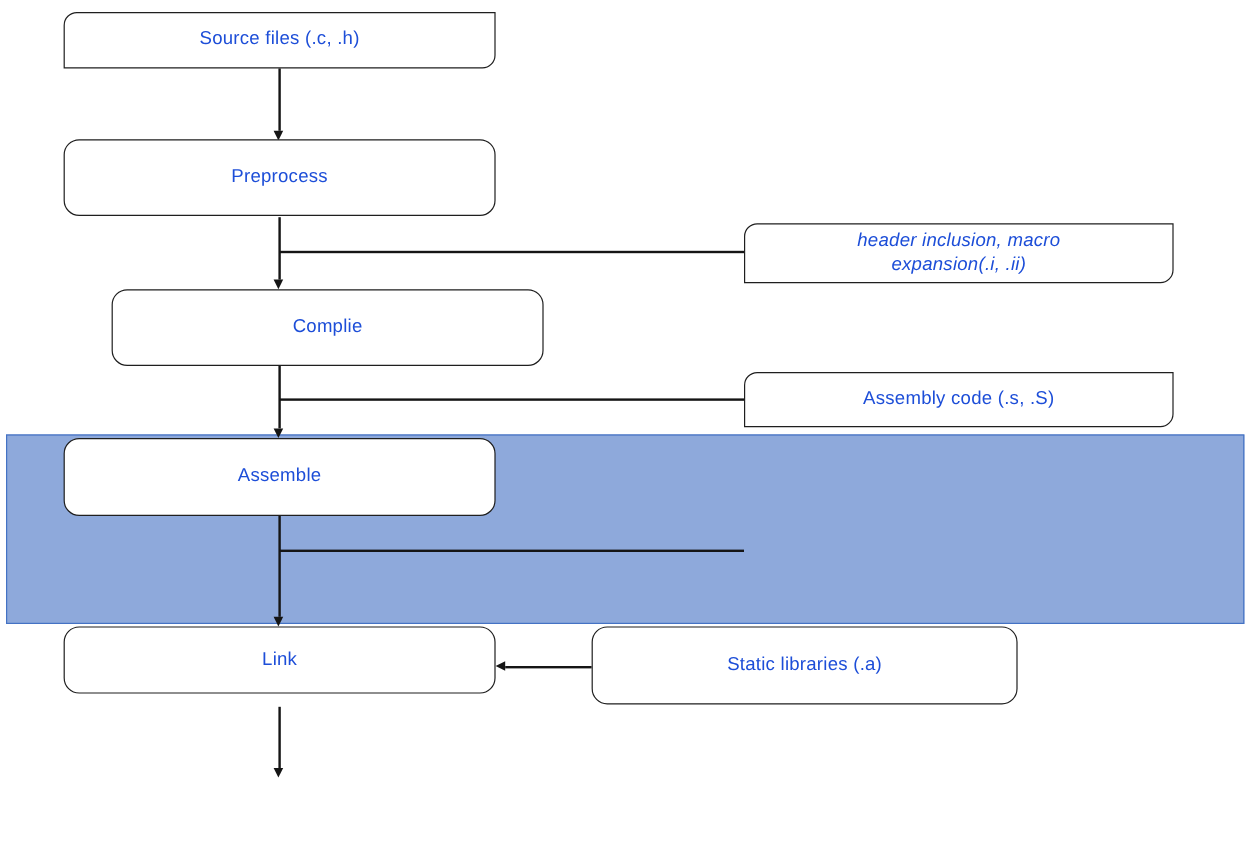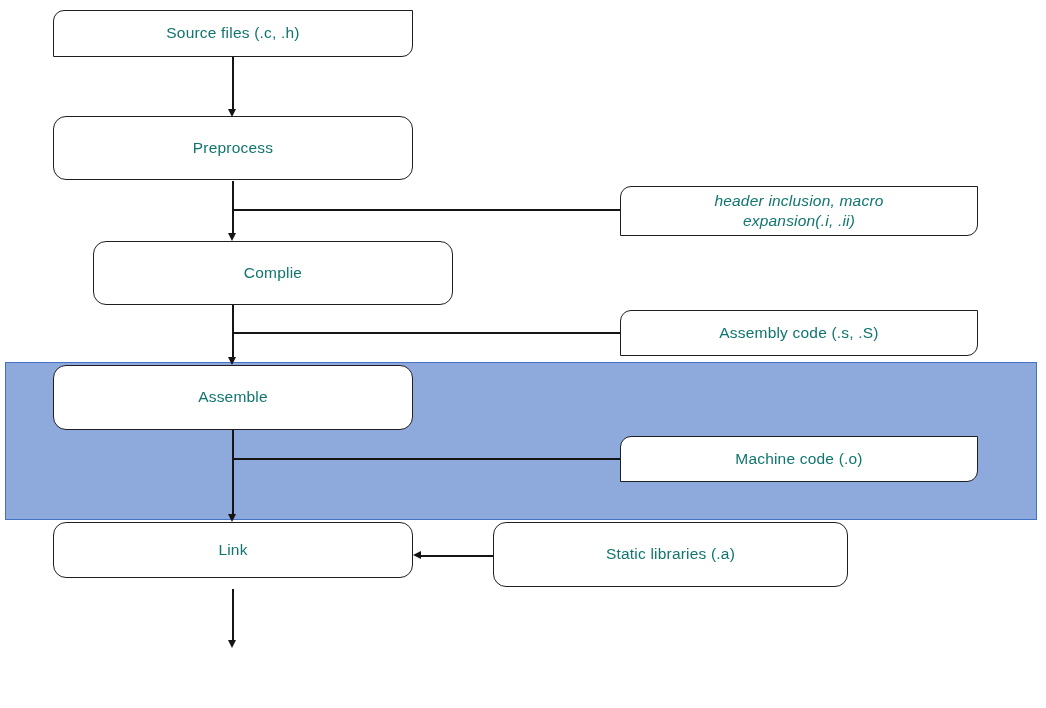--- a/index.html
+++ b/index.html
@@ -22,21 +22,21 @@
   .box {
     position: absolute;
     background: #ffffff;
     border: 1.5px solid #1f1f1f;
     box-sizing: border-box;
     display: flex;
     align-items: center;
     justify-content: center;
     text-align: center;
     font-size: 15.5px;
-    color: #0f766e;
+    color: #1d4ed8;
     letter-spacing: 0.2px;
     z-index: 2;
   }
   .round { border-radius: 13px; }
   .diag  { border-radius: 11px 0 11px 0; }
   .lbl   { white-space: pre-line; line-height: 1.3; }
   .line  { position: absolute; background: #151515; z-index: 1; }
   .vline { width: 1.5px; }
   .hline { height: 1.5px; }
   .ah    { position: absolute; width: 0; height: 0; z-index: 1; }
@@ -98,23 +98,20 @@
   </div>
 
   <div class="box round" style="left:53px; top:365px; width:360px; height:65px;">
     <span class="lbl">Assemble</span>
   </div>
 
   <div class="box diag" style="left:620px; top:310px; width:358px; height:46px;">
     <span class="lbl">Assembly code (.s, .S)</span>
   </div>
 
-  <div class="box diag" style="left:620px; top:436px; width:358px; height:46px;">
-    <span class="lbl">Machine code (.o)</span>
-  </div>
 
   <div class="box round" style="left:53px; top:522px; width:360px; height:56px;">
     <span class="lbl">Link</span>
   </div>
 
   <div class="box round" style="left:493px; top:522px; width:355px; height:65px;">
     <span class="lbl">Static libraries (.a)</span>
   </div>
 
 

